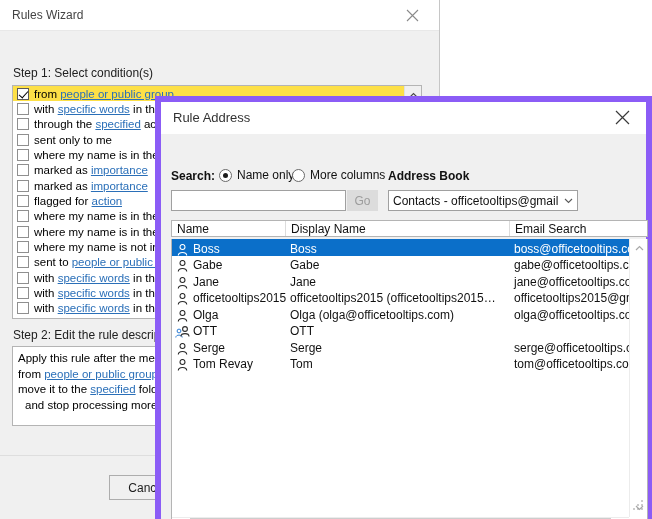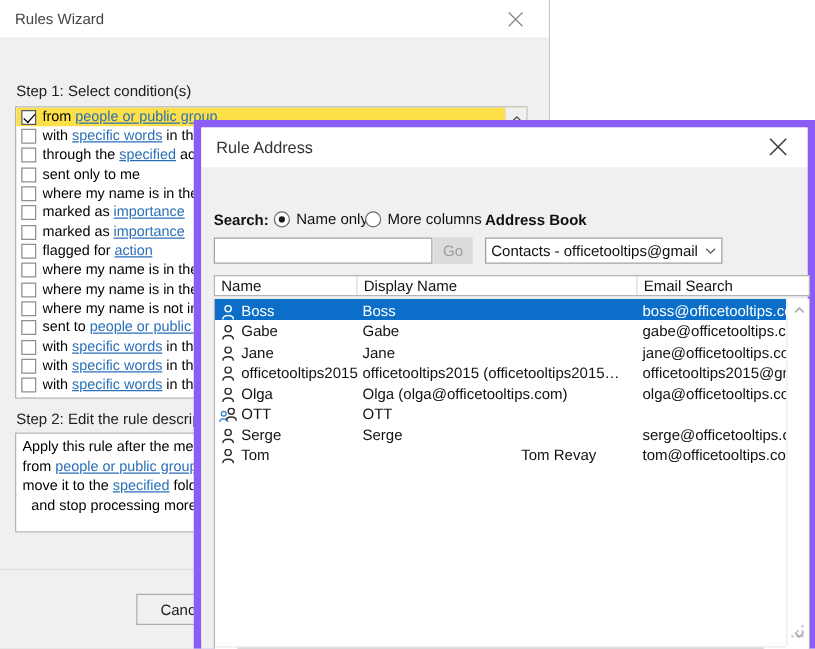--- a/index.html
+++ b/index.html
@@ -470,22 +470,22 @@
               <span class="c c-display">Serge</span>
               <span class="c c-email">serge@officetooltips.com</span>
             </div>
             <div class="row">
               <span class="c c-icon">
                 <svg width="11" height="12" viewBox="0 0 11 12">
                   <circle cx="5.5" cy="3" r="2.5" fill="none" stroke="#2b2b2b" stroke-width="1.1"></circle>
                   <path d="M1.3 11.5 C1.3 7.4 9.7 7.4 9.7 11.5" fill="none" stroke="#2b2b2b" stroke-width="1.1"></path>
                 </svg>
               </span>
+              <span class="c c-name">Tom Revay</span>
               <span class="c c-display">Tom</span>
-              <span class="c c-name">Tom Revay</span>
               <span class="c c-email">tom@officetooltips.com</span>
             </div>
           </div>
 
         <div class="vscroll">
           <div class="arr up">
             <svg width="9" height="6" viewBox="0 0 9 6">
                 <path d="M1 5 L4.5 1.5 L8 5" stroke="#a8a8a8" stroke-width="1.2" fill="none"></path>
               </svg>
           </div>

